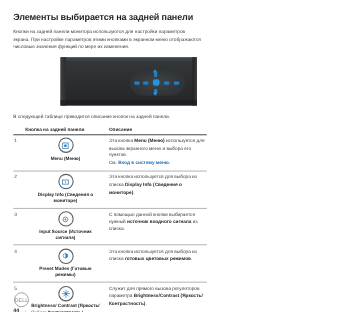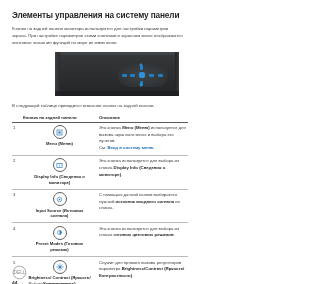--- a/index.html
+++ b/index.html
@@ -211,21 +211,21 @@
   }
   .pg-num { font-weight: bold; font-size: 4.8px; }
   .pg-sep { color: #9a9b9d; }
   .pg-sec { color: #3a3a3a; }
 </style>
 </head>
 <body>
 
 <div class="page">
 
-  <h1 class="title">Элементы управления на систему панели</h1>
+  <h1 class="title">Элементы выбирается на задней панели</h1>
 
   <p class="intro">Кнопки на задней панели монитора используются для настройки параметров экрана. При настройке параметров этими кнопками в экранном меню отображаются числовые значения функций по мере их изменения.</p>
 
   <div class="figure">
     <div class="monitor-back">
       <div class="mon-top"></div>
       <div class="mon-edge-l"></div>
       <div class="mon-edge-r"></div>
       <div class="mon-bottom"></div>
       <div class="cluster">

